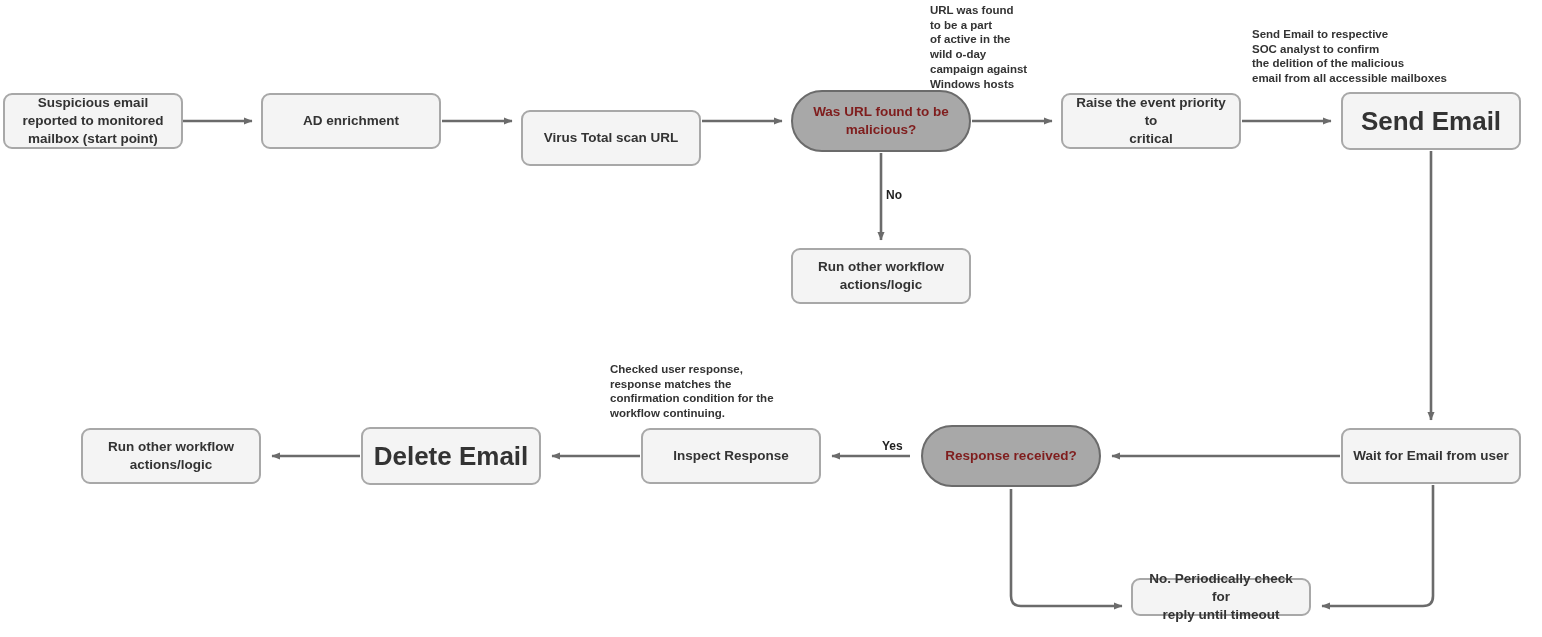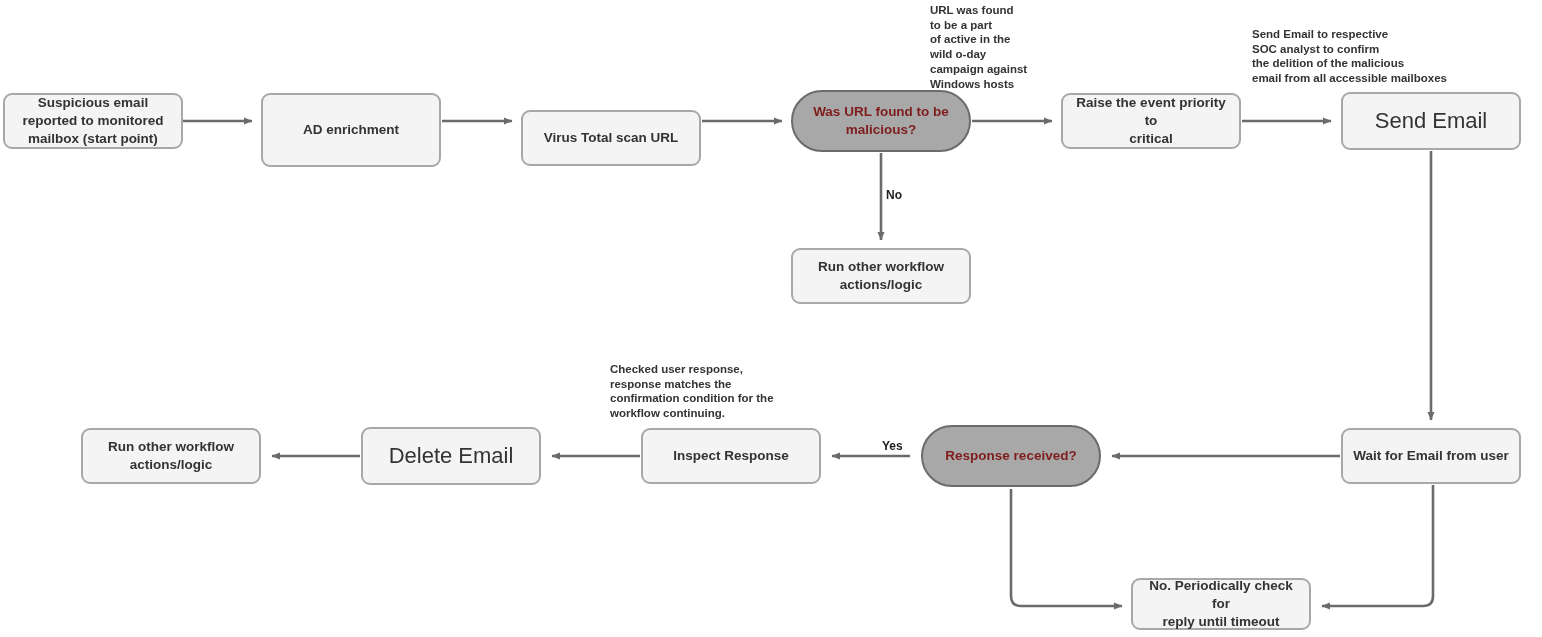--- a/index.html
+++ b/index.html
@@ -43,22 +43,22 @@
     padding: 2px 8px;
   }
   .node.decision {
     background: #a8a8a8;
     border: 2px solid #6b6b6b;
     border-radius: 40px;
     color: #7f1d1d;
     font-weight: bold;
   }
   .node.emphasis {
-    font-size: 22px;
-    font-weight: normal;
+    font-size: 26px;
+    font-weight: bold;
   }
   .node .txt {
     display: block;
     white-space: pre-line;
   }
   .edge-label {
     position: absolute;
     color: #333333;
     font-size: 12px;
     font-weight: bold;
@@ -117,21 +117,21 @@
       <path d="M1433,485 L1433,596 Q1433,606 1423,606 L1322,606" marker-end="url(#arrow)"></path>
     </g>
   </svg>
 
   <div class="node" style="left:3px; top:93px; width:180px; height:56px;">
     <span class="txt">Suspicious email
 reported to monitored
 mailbox (start point)</span>
   </div>
 
-  <div class="node" style="left:261px; top:93px; width:180px; height:74px;">
+  <div class="node" style="left:261px; top:93px; width:180px; height:56px;">
     <span class="txt">AD enrichment</span>
   </div>
 
   <div class="node" style="left:521px; top:110px; width:180px; height:56px;">
     <span class="txt">Virus Total scan URL</span>
   </div>
 
   <div class="node decision" style="left:791px; top:90px; width:180px; height:62px;">
     <span class="txt">Was URL found to be
 malicious?</span>
@@ -165,21 +165,21 @@
 
   <div class="node emphasis" style="left:361px; top:427px; width:180px; height:58px;">
     <span class="txt">Delete Email</span>
   </div>
 
   <div class="node" style="left:81px; top:428px; width:180px; height:56px;">
     <span class="txt">Run other workflow
 actions/logic</span>
   </div>
 
-  <div class="node" style="left:1131px; top:578px; width:180px; height:52px;">
+  <div class="node" style="left:1131px; top:578px; width:180px; height:38px;">
     <span class="txt">No. Periodically check for
 reply until timeout</span>
   </div>
 
   <div class="edge-label small" style="left:930px; top:3px; width:262px;">URL was found
 to be a part
 of active in the
 wild o-day
 campaign against
 Windows hosts</div>

